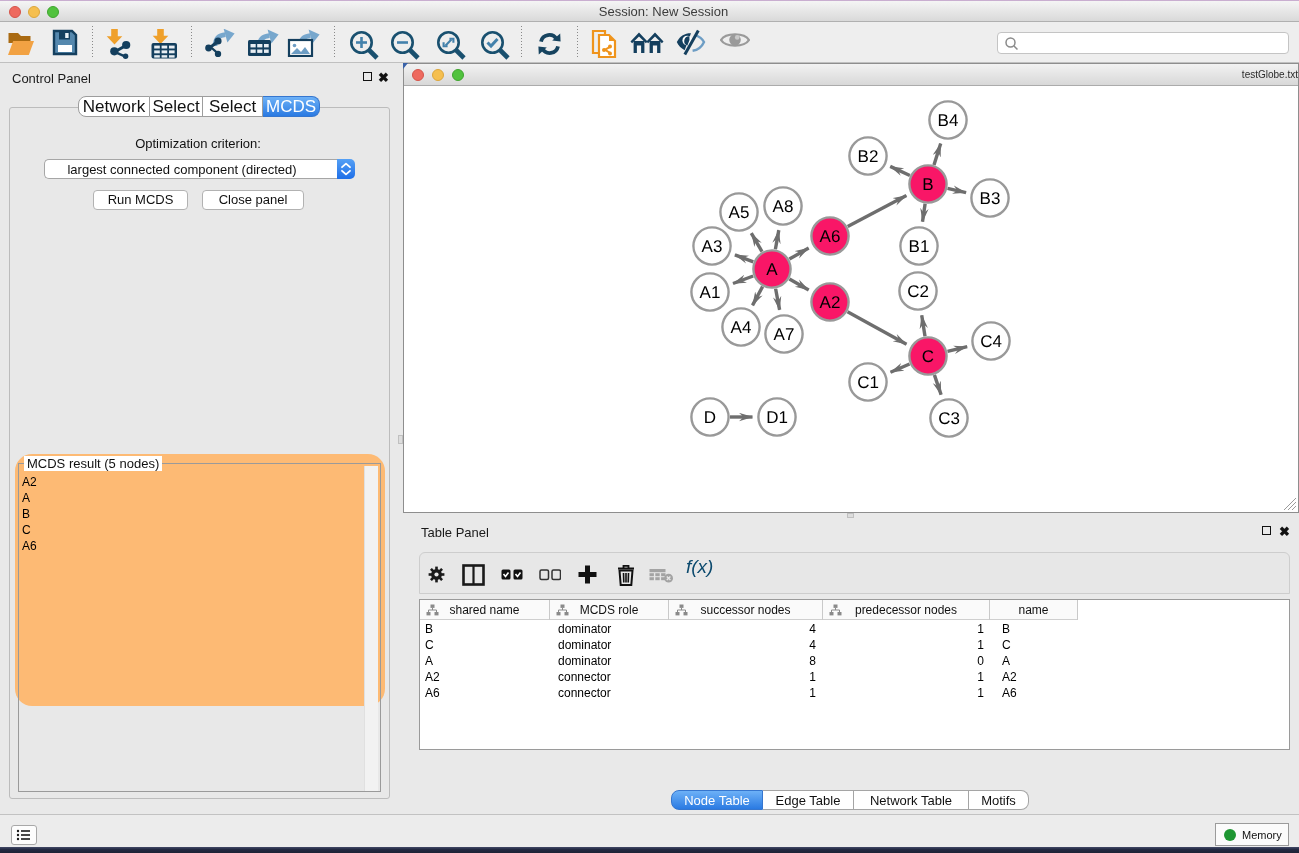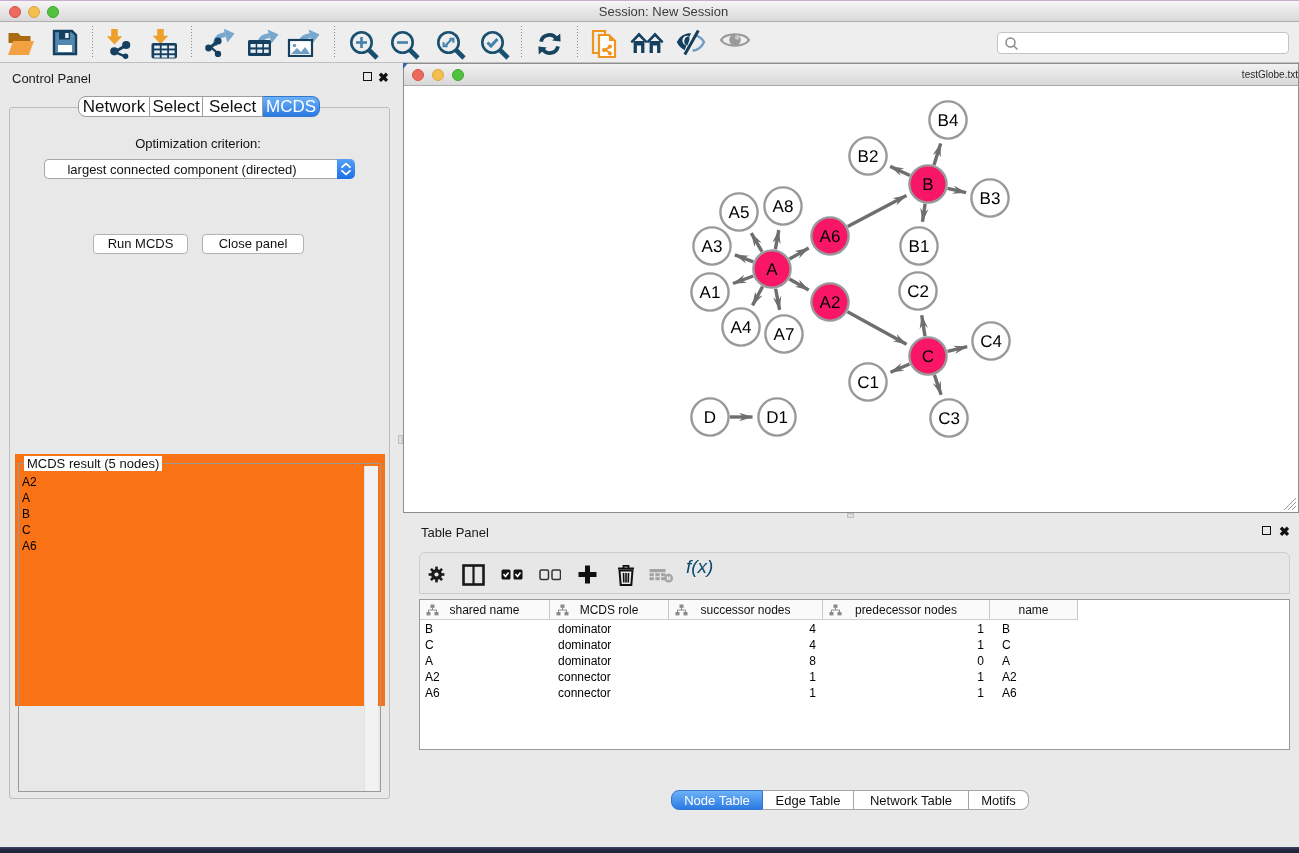--- a/index.html
+++ b/index.html
@@ -33,23 +33,23 @@
 #cp-tabs { left:78px; top:96px; height:21px; display:flex; z-index:5; }
 .cptab { height:21px; line-height:20px; font-size:17px; color:#111; background:#fff; border:1px solid #9d9d9d; border-left:none; text-align:center; }
 .cptab.first { border-left:1px solid #9d9d9d; border-radius:8px 0 0 8px; }
 .cptab.sel { background:linear-gradient(#6db1f7,#2a7ae2); color:#fff; border-color:#3576cf; border-radius:0 8px 8px 0; }
 
 #cp-box { left:9px; top:107px; width:381px; height:692px; background:#e8e8e8; border:1px solid #bcbcbc; border-radius:3px; }
 #opt-label { left:0; top:136px; width:396px; text-align:center; font-size:13px; color:#111; }
 #dd { left:44px; top:159px; width:294px; height:20px; background:#fff; border:1px solid #a6a6a6; border-radius:5px 0 0 5px; border-right:none; font-size:13px; color:#111; line-height:19px; }
 #dd .in { width:274px; text-align:center; }
 #dd-btn { left:337px; top:159px; width:18px; height:20px; background:linear-gradient(#55a0f5,#1e6fe8); border-radius:0 5px 5px 0; }
-.btn { position:absolute; height:20px; background:#fff; border:1px solid #b2b2b2; border-radius:4px; font-size:13px; color:#111; text-align:center; line-height:18px;margin-top:44px; }
-
-#res-panel { left:15px; top:454px; width:370px; height:252px; background:#f97316; }
+.btn { position:absolute; height:20px; background:#fff; border:1px solid #b2b2b2; border-radius:4px; font-size:13px; color:#111; text-align:center; line-height:18px; }
+
+#res-panel { left:15px; top:454px; width:370px; height:252px; background:#fdba74;border-radius:17px; }
 #res-field { position:absolute; left:3px; top:9px; width:363px; height:329px; border:1px solid #9a9a9a; }
 #res-legend { position:absolute; left:5px; top:-8px; background:#fff; padding:0 3px; font-size:13px; color:#111; }
 #res-list { position:absolute; left:3px; top:10px; font-size:12px; color:#000; line-height:16px; }
 #res-scroll { position:absolute; right:2px; top:2px; width:14px; height:325px; background:#f2f2f2; border-left:1px solid #e0e0e0; }
 
 
 #statusbar { left:0; top:814px; width:1299px; height:33px; background:#ececec; border-top:1px solid #c2c2c2; }
 #sb-btn { position:absolute; left:11px; top:10px; width:26px; height:20px; background:#fdfdfd; border:1px solid #a8a8a8; border-radius:3px; }
 #mem-btn { position:absolute; left:1215px; top:8px; width:74px; height:23px; background:#fbfbfb; border:1px solid #9b9b9b; font-size:11px; color:#111; }
 #mem-btn .dot { position:absolute; left:8px; top:5px; width:12px; height:12px; border-radius:50%; background:#1e9632; }
@@ -539,15 +539,35 @@
     <div class="td" style="left:582px; top:85px;">A6</div>
   </div>
 
   <div id="btabs" class="abs">
     <div class="btab first" style="width:92px">Node Table</div>
     <div class="btab" style="width:91px">Edge Table</div>
     <div class="btab" style="width:115px">Network Table</div>
     <div class="btab last" style="width:60px">Motifs</div>
   </div>
 
+  <div id="statusbar" class="abs">
+    <div id="sb-btn">
+      <svg width="24" height="18" viewBox="0 0 24 18">
+          <g stroke="#1a1a1a" stroke-width="1.6">
+            <line x1="9" y1="5" x2="18" y2="5"></line>
+            <line x1="9" y1="9" x2="18" y2="9"></line>
+            <line x1="9" y1="13" x2="18" y2="13"></line>
+          </g>
+          <g fill="#1a1a1a">
+            <circle cx="6" cy="5" r="1.2"></circle>
+            <circle cx="6" cy="9" r="1.2"></circle>
+            <circle cx="6" cy="13" r="1.2"></circle>
+          </g>
+        </svg>
+    </div>
+    <div id="mem-btn">
+        <div class="dot"></div>
+        <div class="mt">Memory</div>
+      </div>
+  </div>
   <div id="deskstrip" class="abs"></div>
 
 </div>
 
 </body></html>

